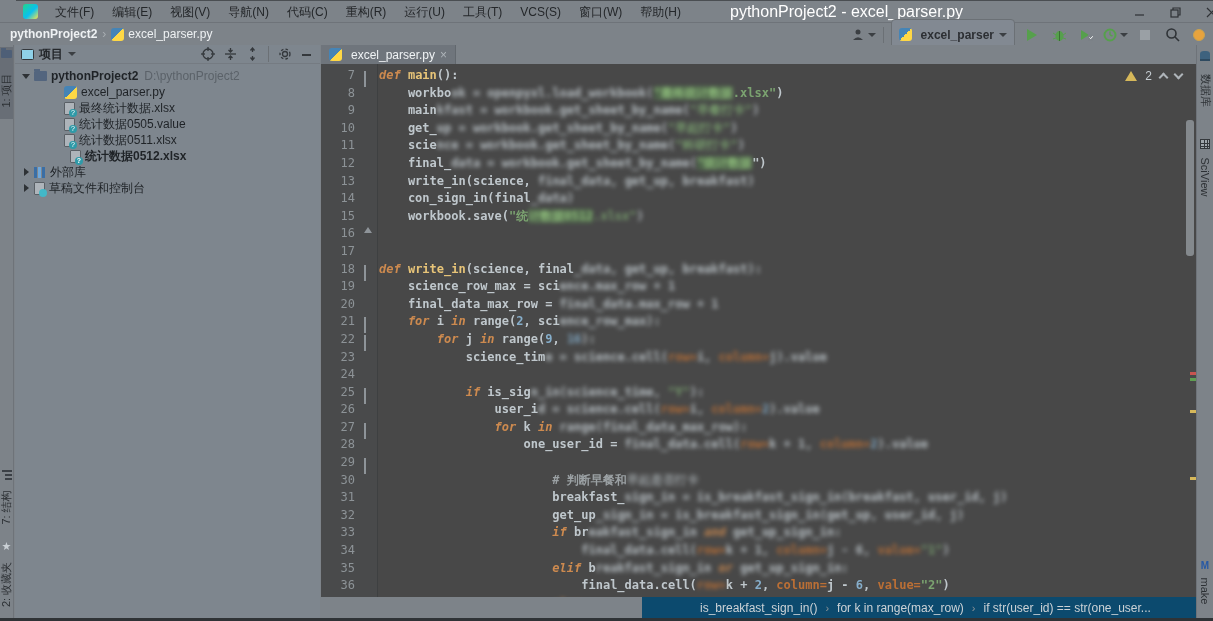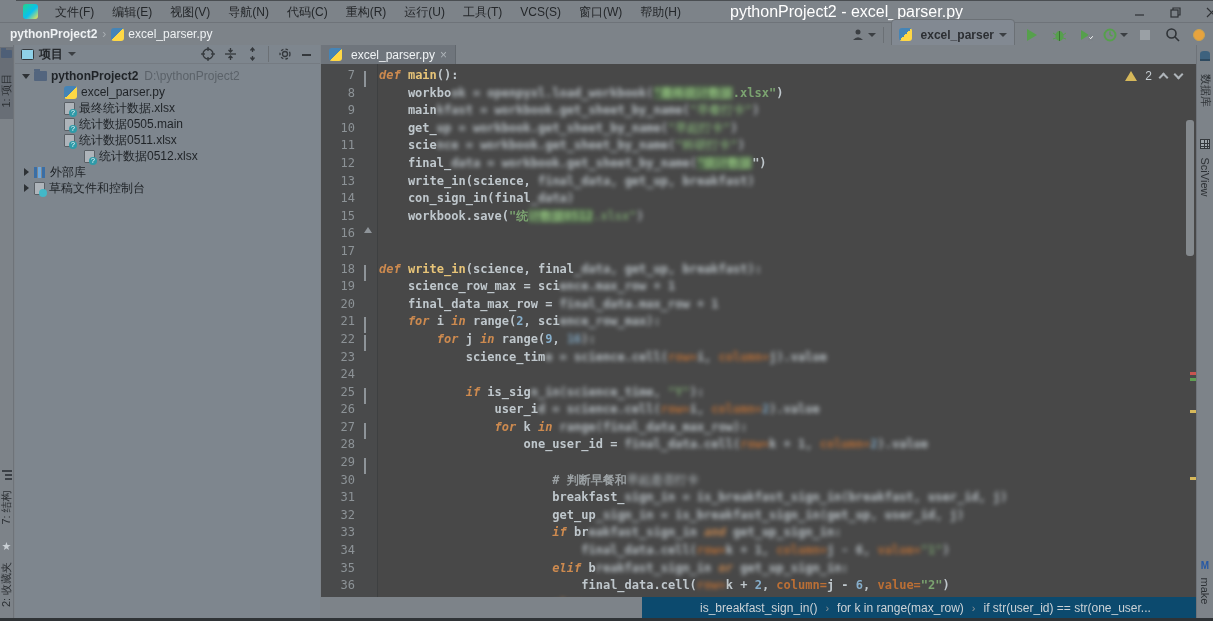--- a/index.html
+++ b/index.html
@@ -300,28 +300,28 @@
           <span class="lbl">excel_parser.py</span>
         </div>
         <div class="tree-row" style="padding-left: 36px;">
           <span class="tw-arrow"></span>
           <span class="ic-xlsx"></span>
           <span class="lbl">最终统计数据.xlsx</span>
         </div>
         <div class="tree-row" style="padding-left: 36px;">
           <span class="tw-arrow"></span>
           <span class="ic-xlsx"></span>
-          <span class="lbl">统计数据0505.main</span>
+          <span class="lbl">统计数据0505.value</span>
         </div>
         <div class="tree-row" style="padding-left: 36px;">
           <span class="tw-arrow"></span>
           <span class="ic-xlsx"></span>
           <span class="lbl">统计数据0511.xlsx</span>
         </div>
-        <div class="tree-row" style="padding-left: 56px;">
+        <div class="tree-row" style="padding-left: 42px; font-weight: bold;">
           <span class="tw-arrow"></span>
           <span class="ic-xlsx"></span>
           <span class="lbl">统计数据0512.xlsx</span>
         </div>
         <div class="tree-row" style="padding-left: 6px;">
           <span class="tw-arrow closed"></span>
           <span class="ic-libs"></span>
           <span class="lbl">外部库</span>
         </div>
         <div class="tree-row" style="padding-left: 6px;">

